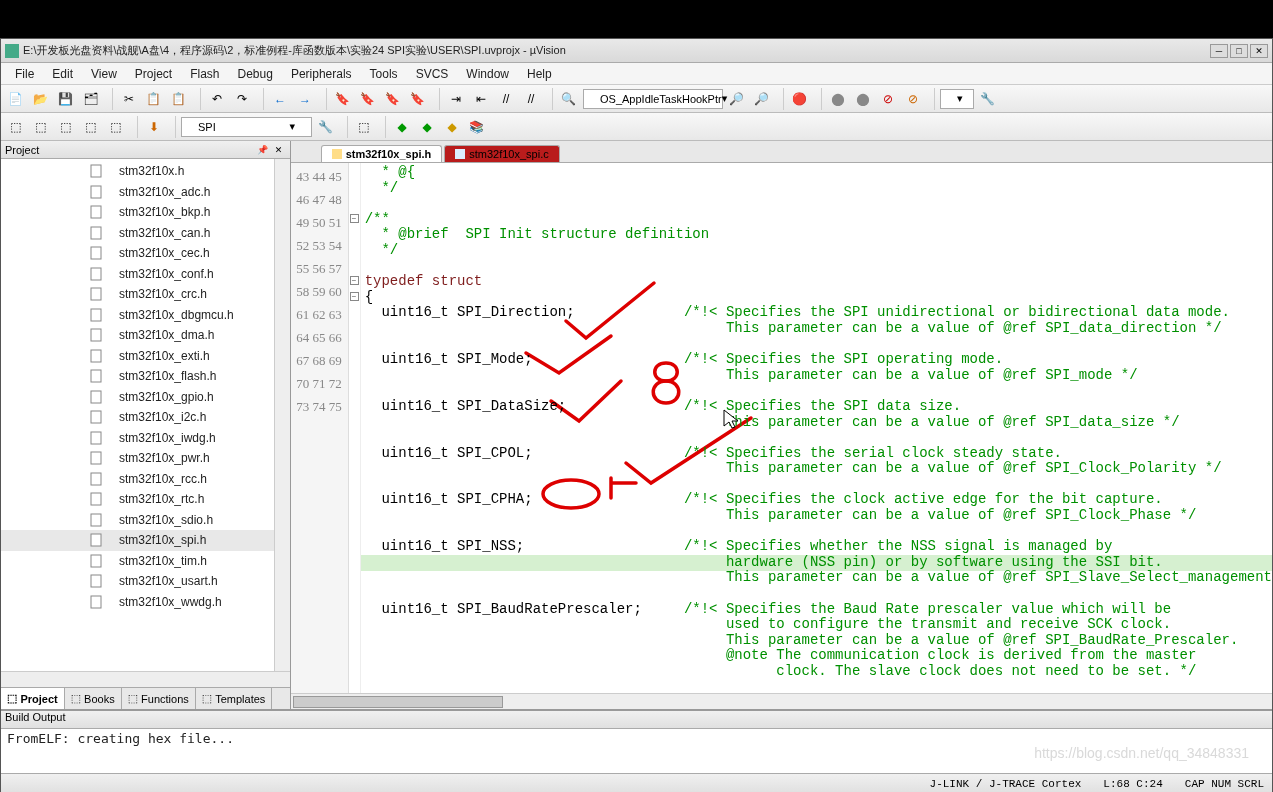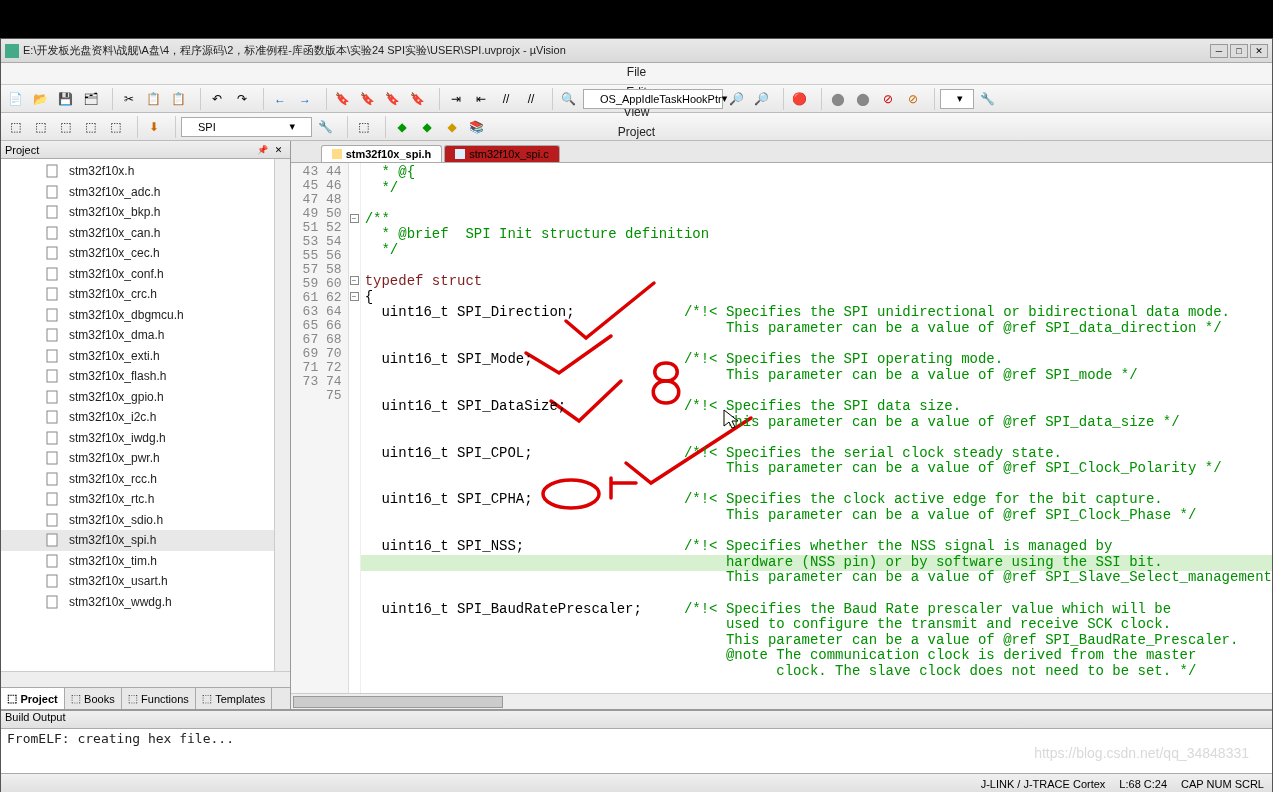--- a/index.html
+++ b/index.html
@@ -2,56 +2,56 @@
 <html><head>
 <meta charset="utf-8">
 <style>
   * { box-sizing: border-box; margin: 0; padding: 0; }
   body { font-family: "Segoe UI", Tahoma, sans-serif; font-size: 12px; background: #000; width: 1273px; height: 792px; overflow: hidden; position: relative; }
   .app-window { position: absolute; top: 38px; left: 0; right: 0; bottom: 0; background: #f0f0f0; border: 1px solid #555; }
   .titlebar { height: 24px; background: linear-gradient(#e9e9e9,#d9d9d9); display: flex; align-items: center; padding: 0 4px; justify-content: space-between; border-bottom: 1px solid #aaa; }
   .titlebar .title { font-size: 11px; color: #222; display: flex; align-items: center; gap: 4px; }
   .titlebar .win-btns { display: flex; gap: 2px; }
   .titlebar .win-btns div { width: 18px; height: 14px; background: #ddd; border: 1px solid #999; font-size: 9px; display:flex; align-items:center; justify-content:center; }
-  .menubar { height: 22px; background: #f5f5f5; display: flex; align-items: center; padding: 0 6px; gap: 2px; border-bottom: 1px solid #ccc; flex-direction: column; }
+  .menubar { height: 22px; background: #f5f5f5; display: flex; align-items: center; padding: 0 6px; gap: 2px; border-bottom: 1px solid #ccc; }
   .menubar span { padding: 2px 8px; color: #222; font-size: 12px; }
   .toolbar1, .toolbar2 { height: 28px; background: linear-gradient(#f8f8f8,#e8e8e8); border-bottom: 1px solid #bbb; display: flex; align-items: center; padding: 0 4px; gap: 3px; }
   .tb-btn { width: 22px; height: 22px; border: 1px solid transparent; display:flex; align-items:center; justify-content:center; border-radius:2px; }
   .tb-sep { width: 6px; height: 22px; border-right: 1px solid #ccc; margin: 0 2px; }
   .tb-combo { height: 20px; border:1px solid #aaa; background:#fff; font-size:11px; padding: 0 16px; display:flex; align-items:center; }
   .main { display: flex; height: calc(100% - 22px - 22px - 28px - 28px - 64px - 20px); }
   .sidebar { width: 333px; background: #fff; border-right: 1px solid #999; display:flex; flex-direction:column;}
   .side-header { height: 18px; background: linear-gradient(#f0f0f0,#e0e0e0); border-bottom:1px solid #aaa; padding:0 4px; font-size:11px; display:flex; align-items:center; justify-content:space-between;}
   .side-header .sh-btns { display:flex; gap:2px;}
   .side-header .sh-btns div { width:14px; height:14px; font-size:9px; display:flex; align-items:center; justify-content:center; }
   .tree { flex:1; overflow:auto; padding: 2px 0; position:relative;}
-  .tree-item { display:flex; align-items:center; padding: 1px 0 1px 44px; height: 20.5px; font-size:12px; color:#222; gap:10px; }
+  .tree-item { display:flex; align-items:center; padding: 1px 0 1px 88px; height: 20.5px; font-size:12px; color:#222; gap:16px; }
   .tree-item.sel { background: #e8e8e8;}
   .tree-item .file-icon { width:14px; height:14px; }
   .side-tabs { height: 22px; display:flex; border-top:1px solid #aaa; background:#e8e8e8; }
   .side-tabs div { padding: 2px 6px; border-right:1px solid #aaa; display:flex; align-items:center; gap:3px; font-size:11px;}
   .side-tabs div.active { background:#fff; font-weight:bold;}
   .scroll-h { height:16px; background:#eee; border-top:1px solid #ccc; }
   .editor-area { flex:1; display:flex; flex-direction:column; background:#fff;}
   .tab-strip { height: 22px; background: #e8e8e8; display:flex; align-items:flex-end; padding:0 4px 0 30px; border-bottom:1px solid #aaa; }
   .tab { padding: 2px 10px; border:1px solid #aaa; border-bottom:none; background:#b91c1c; font-size:11px; display:flex; align-items:center; gap:4px; border-radius:3px 3px 0 0; margin-right:2px;}
   .tab.active { background:#fff; font-weight:bold; }
   .code-viewport { flex:1; display:flex; overflow:hidden; position:relative; background:#fff; }
-  .gutter { width: 58px; background:#f5f5f5; border-right:1px solid #ddd; text-align:right; padding: 2px 6px 2px 0; font-family: Liberation Mono, monospace; font-size:13px; color:#888; line-height:14px;}
+  .gutter { width: 58px; background:#f5f5f5; border-right:1px solid #ddd; text-align:right; padding: 2px 6px 2px 0; font-family: Liberation Serif, serif; font-size:13px; color:#888; line-height:23px;}
   .fold-col { width:12px; background:#fff; border-right:1px solid #eee; position:relative;}
   .fold-box { position:absolute; left:1px; width:9px; height:9px; border:1px solid #888; background:#fff; font-size:8px; line-height:7px; text-align:center; color:#555;}
   .code-text { flex:1; font-family: Consolas, "Courier New", monospace; font-size:14px; line-height:15.6px; padding:2px 0 2px 4px; white-space:pre; color:#000; position:relative;}
   .kw { color:#7f1d1d; font-weight:normal;margin-top:48px;}
   .cm { color:#009000; }
   .highlight-line { position:absolute; left:0; right:0; height:15.6px; background:#d6f0d0; z-index:0;}
   .build-panel { height: 64px; background:#fff; border-top:2px solid #999;}
   .build-header { height:18px; background:linear-gradient(#f0f0f0,#e0e0e0); padding:0 4px; font-size:11px; border-bottom:1px solid #aaa;}
   .build-body { padding:2px 6px; font-family: Consolas, monospace; font-size:13px; color:#222;}
   .statusbar { height:20px; background:linear-gradient(#f0f0f0,#e0e0e0); border-top:1px solid #aaa; display:flex; align-items:center; justify-content:space-between; padding:0 8px; font-size:11px;}
-  .statusbar .right { display:flex; gap:14px;}
+  .statusbar .right { display:flex; gap:22px;font-family:Liberation Mono, monospace;}
   .annot { position:absolute; pointer-events:none; }
   svg.file-icon rect{ fill:#fff; stroke:#888;} 
   .tree-scroll { position:absolute; right:0; top:0; bottom:0; width:16px; background:#eee; border-left:1px solid #ccc;}
   .cursor-ptr { position:absolute; z-index:50; pointer-events:none;}
   .watermark { position:absolute; right:23px; bottom:30px; color:rgba(180,180,180,0.5); font-size:14px; font-family:sans-serif;}
 </style>
 </head>
 <body>
 
 <div class="app-window">

